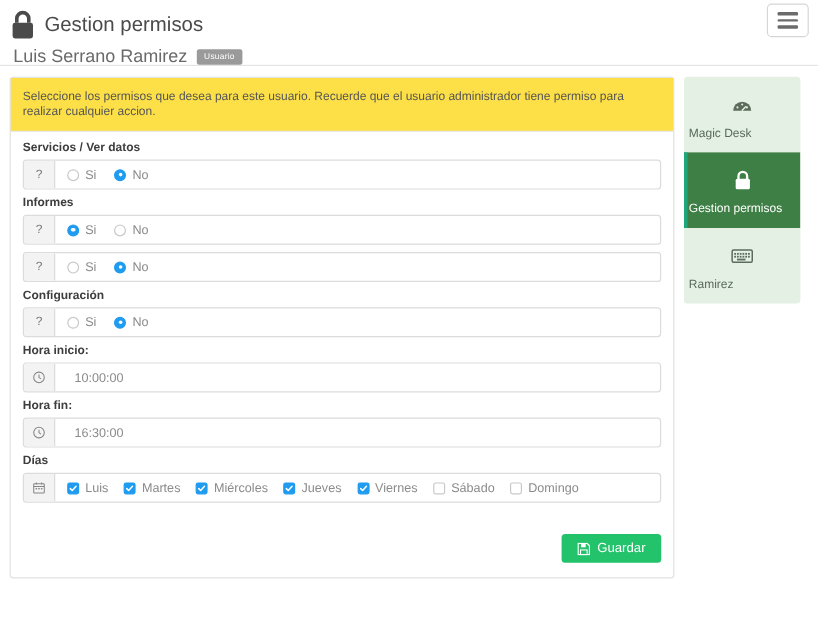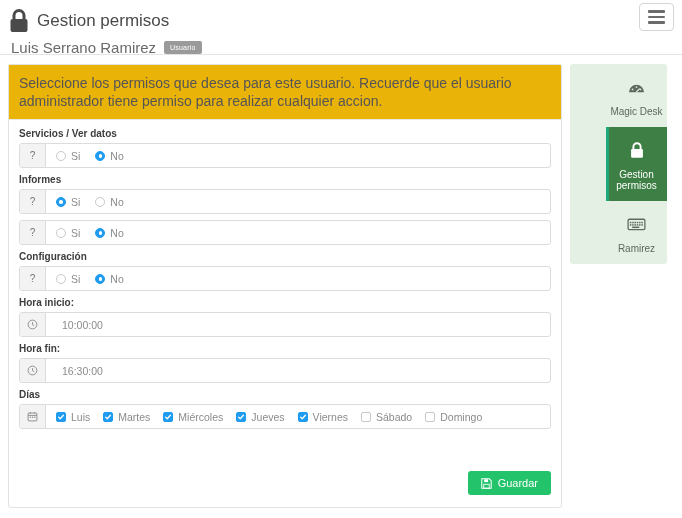--- a/index.html
+++ b/index.html
@@ -79,23 +79,23 @@
   }
 
   
   .card {
     width: 554px;
     background: #ffffff;
     border: 1px solid #e2e2e2;
     border-radius: 3px;
   }
   .card-note {
-    background: #eab308;
+    background: #fde047;
     border-bottom: 1px solid #e8e8e8;
-    font-size: 14px;
+    font-size: 10px;
     color: #555555;
     padding: 9px 10px;
     line-height: 1.3;
   }
   .card-body { padding: 8px 10px 10px 10px; }
 
   .field-group { margin-bottom: 6px; }
   .field-label {
     font-size: 10px;
     font-weight: bold;
@@ -206,36 +206,34 @@
     color: #ffffff;
     border: none;
     border-radius: 3px;
     font-size: 11px;
     font-family: "Liberation Sans", sans-serif;
     padding: 6px 13px;
     display: inline-flex;
     align-items: center;
     gap: 6px;
     cursor: pointer;
-    margin-top: 16px;
   }
   .save-btn svg { display: block; }
 
   
   .sidebar {
     width: 97px;
     background: #e4f0e4;
     border-radius: 3px;
     overflow: hidden;
   }
   .side-item {
     padding: 11px 4px 10px 4px;
-    text-align: center;
+    text-align: left;
     cursor: pointer;
-    margin-left: 36px;
   }
   .side-item .side-icon {
     display: flex;
     align-items: center;
     justify-content: center;
     height: 24px;
     color: #5c6b5c;
   }
   .side-item .side-label {
     font-size: 10px;

